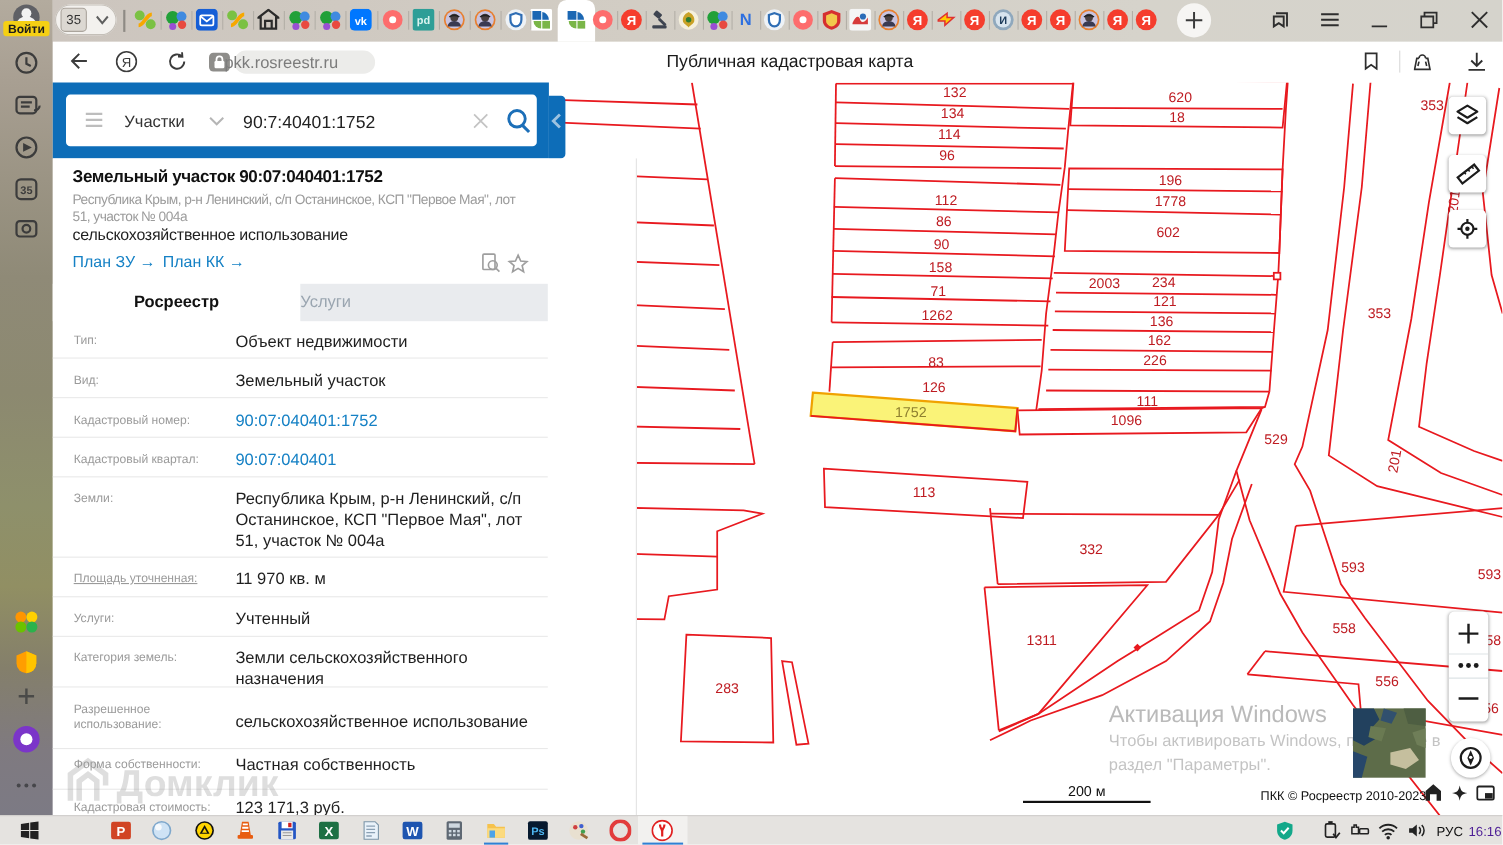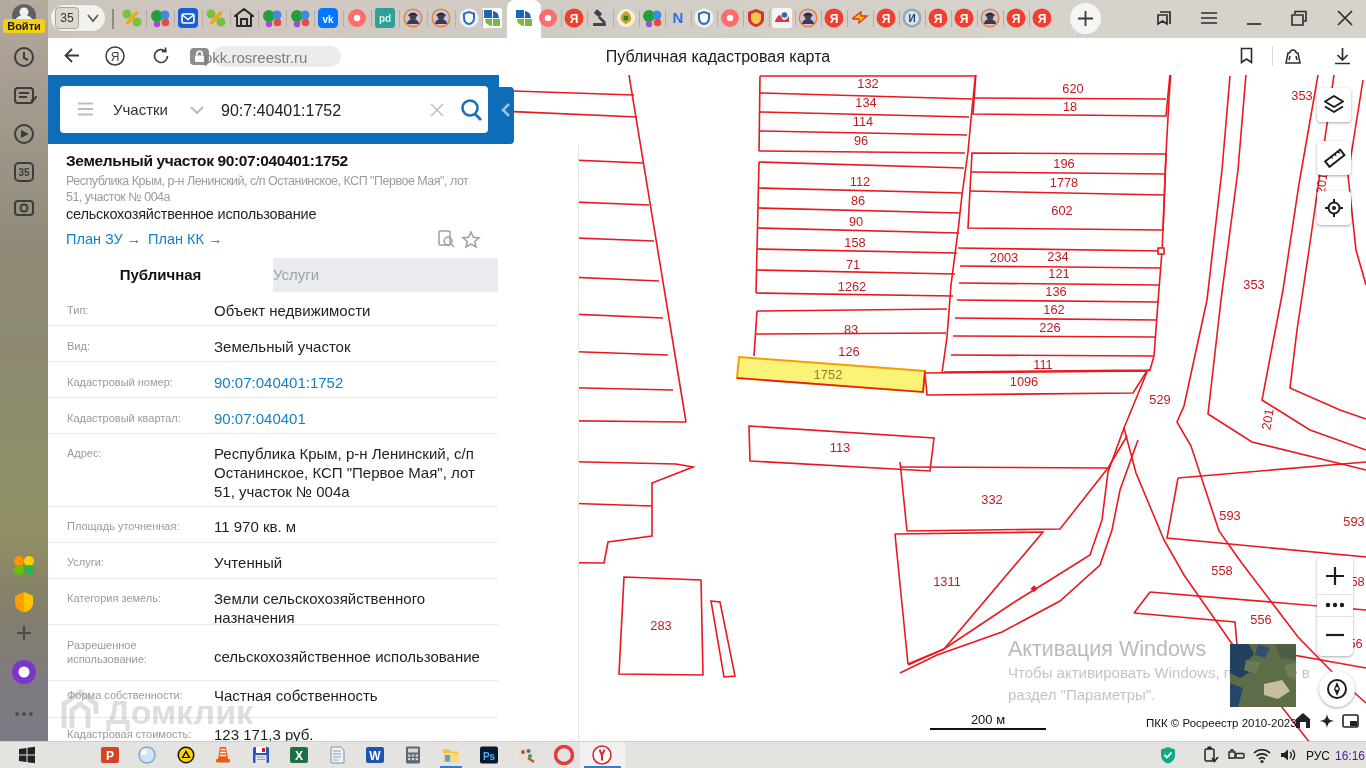--- a/index.html
+++ b/index.html
@@ -593,39 +593,39 @@
       <svg width="64" height="19">
         <g stroke="#9e9e9e" stroke-width="1.5" fill="none">
           <rect x="1" y="1" width="11" height="14" rx="1"></rect>
           <circle cx="10" cy="11" r="4"></circle>
           <path d="M13,14 L16,17"></path>
           <path d="M33,2 L35.4,7.3 L41,7.8 L36.7,11.5 L38,17 L33,14 L28,17 L29.3,11.5 L25,7.8 L30.6,7.3 Z"></path>
         </g>
       </svg>
     </div>
 
-    <div class="abs" style="left:0;top:114px;width:225px;height:34px;background:#fff;text-align:center;line-height:34px;font-size:15px;font-weight:bold;color:#111;">Публичная</div>
+    <div class="abs" style="left:0;top:114px;width:225px;height:34px;background:#fff;text-align:center;line-height:34px;font-size:15px;font-weight:bold;color:#111;">Росреестр</div>
     <div class="abs" style="left:225px;top:114px;width:225px;height:34px;background:#e9ebee;text-align:left;line-height:34px;font-size:15px;color:#9aa5b0;">Услуги</div>
 
     <div class="lbl" style="top:160px;">Тип:</div>
     <div class="val" style="top:157px;">Объект недвижимости</div>
     <div class="rsep" style="top:181px;"></div>
     <div class="lbl" style="top:196px;">Вид:</div>
     <div class="val" style="top:193px;">Земельный участок</div>
     <div class="rsep" style="top:217px;"></div>
     <div class="lbl" style="top:232px;">Кадастровый номер:</div>
     <div class="val link" style="top:229px;">90:07:040401:1752</div>
     <div class="rsep" style="top:253px;"></div>
     <div class="lbl" style="top:268px;">Кадастровый квартал:</div>
     <div class="val link" style="top:265px;">90:07:040401</div>
     <div class="rsep" style="top:289px;"></div>
-    <div class="lbl" style="top:303px;">Адрес:</div>
+    <div class="lbl" style="top:303px;">Земли:</div>
     <div class="val" style="top:300px;width:270px;">Республика Крым, р-н Ленинский, с/п Останинское, КСП "Первое Мая", лот 51, участок № 004а</div>
     <div class="rsep" style="top:362px;"></div>
-    <div class="lbl" style="top:376px;">Площадь уточненная:</div>
+    <div class="lbl" style="top:376px;text-decoration:underline;">Площадь уточненная:</div>
     <div class="val" style="top:373px;">11 970 кв. м</div>
     <div class="rsep" style="top:398px;"></div>
     <div class="lbl" style="top:412px;">Услуги:</div>
     <div class="val" style="top:409px;">Учтенный</div>
     <div class="rsep" style="top:434px;"></div>
     <div class="lbl" style="top:448px;">Категория земель:</div>
     <div class="val" style="top:445px;width:270px;">Земли сельскохозяйственного назначения</div>
     <div class="rsep" style="top:480px;"></div>
     <div class="lbl" style="top:494px;width:120px;line-height:14px;">Разрешенное использование:</div>
     <div class="val" style="top:503px;">сельскохозяйственное использование</div>

